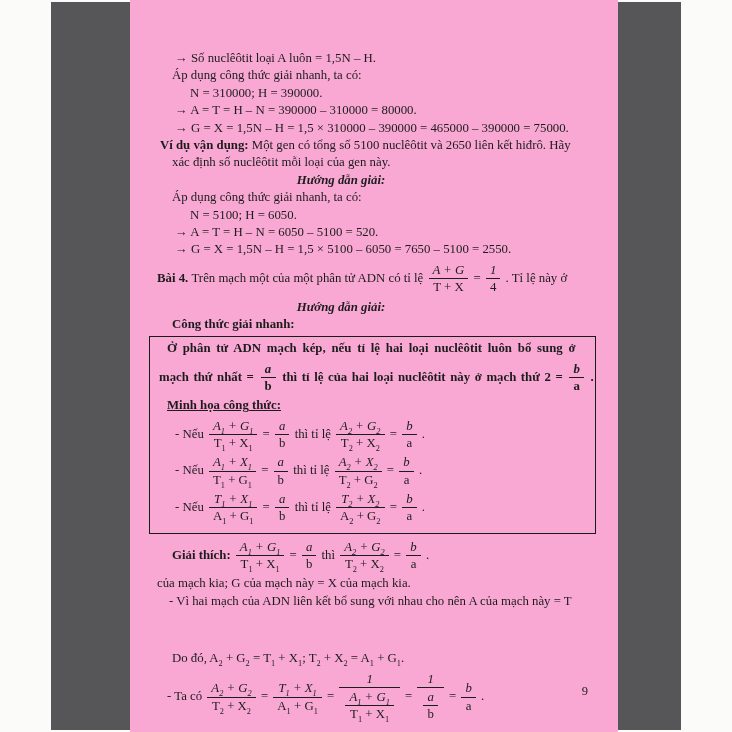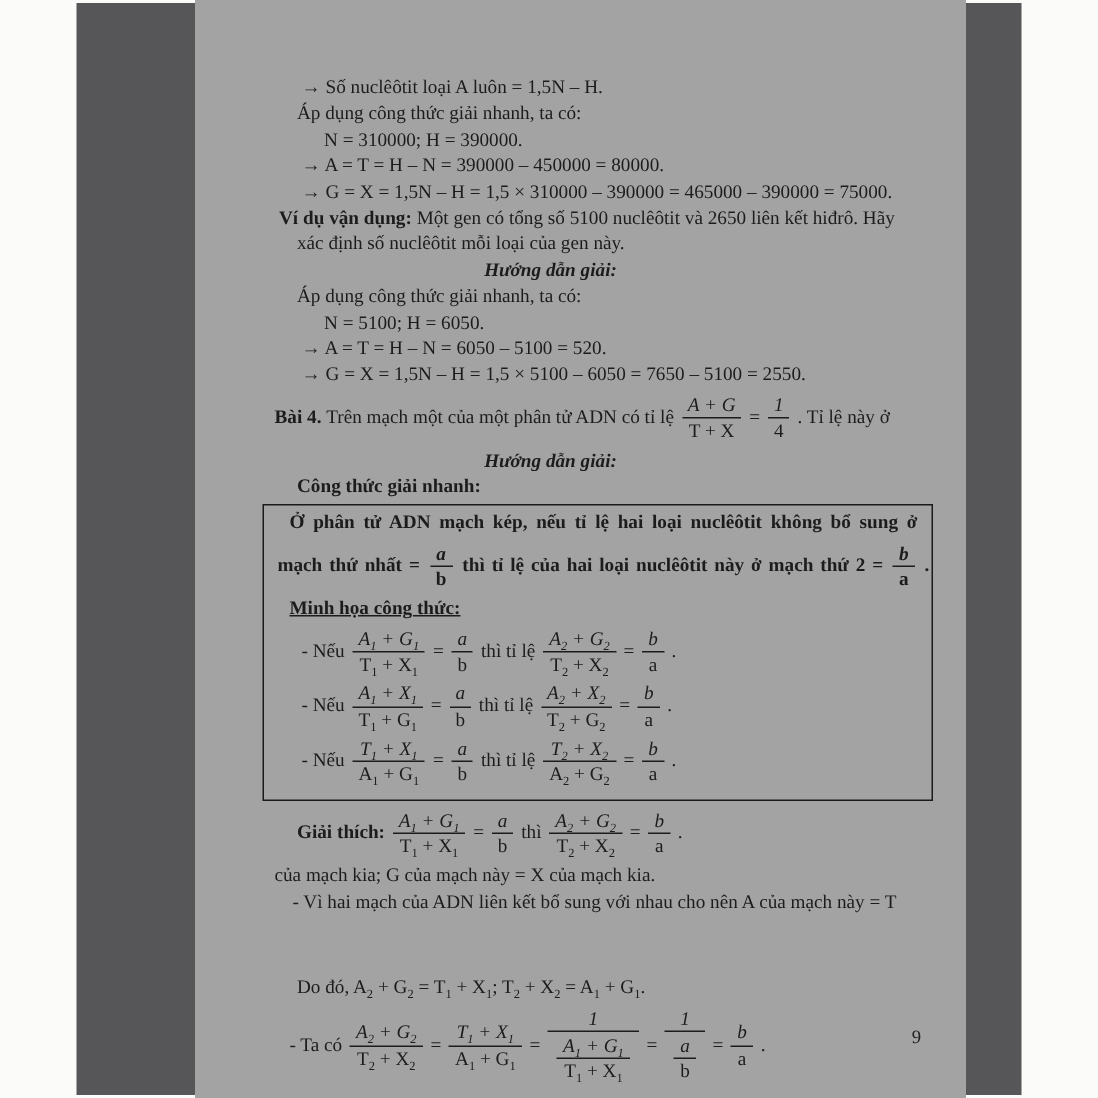--- a/index.html
+++ b/index.html
@@ -44,39 +44,39 @@
   .page-number{
     position:absolute;right:30px;top:684px;font-size:12.5px;color:#222;
   }
 </style>
 </head>
 <body>
 
 <div class="film-bar left" style="background: rgb(86, 86, 88);"></div>
 <div class="film-bar right" style="background: rgb(86, 86, 88);"></div>
 
-<div class="page" style="background: #a3a3a3; color: rgb(28, 28, 28); padding-left: 26px;">
+<div class="page" style="background: #f9a8d4; color: rgb(28, 28, 28);">
   <div class="content" id="content">
       <p class="line" style="padding-left: 18px;"><span>→ Số nuclêôtit loại A luôn = 1,5N – H.</span></p>
       <p class="line" style="padding-left: 15px;"><span>Áp dụng công thức giải nhanh, ta có:</span></p>
       <p class="line" style="padding-left: 33px;"><span>N = 310000; H = 390000.</span></p>
-      <p class="line" style="padding-left: 18px;"><span>→ A = T = H – N = 390000 – 450000 = 80000.</span></p>
+      <p class="line" style="padding-left: 18px;"><span>→ A = T = H – N = 390000 – 310000 = 80000.</span></p>
       <p class="line" style="padding-left: 18px;"><span>→ G = X = 1,5N – H = 1,5 × 310000 – 390000 = 465000 – 390000 = 75000.</span></p>
       <p class="line" style="padding-left: 3px;"><span class="b">Ví dụ vận dụng: </span><span>Một gen có tổng số 5100 nuclêôtit và 2650 liên kết hiđrô. Hãy</span></p>
       <p class="line" style="padding-left: 15px;"><span>xác định số nuclêôtit mỗi loại của gen này.</span></p>
       <p class="line center"><span>Hướng dẫn giải:</span></p>
       <p class="line" style="padding-left: 15px;"><span>Áp dụng công thức giải nhanh, ta có:</span></p>
       <p class="line" style="padding-left: 33px;"><span>N = 5100; H = 6050.</span></p>
       <p class="line" style="padding-left: 18px;"><span>→ A = T = H – N = 6050 – 5100 = 520.</span></p>
       <p class="line" style="padding-left: 18px;"><span>→ G = X = 1,5N – H = 1,5 × 5100 – 6050 = 7650 – 5100 = 2550.</span></p>
       <p class="line fr"><span class="b">Bài 4. </span><span>Trên mạch một của một phân tử ADN có tỉ lệ </span><span class="frac"><span class="num">A + G</span><span class="den">T + X</span></span><span> = </span><span class="frac"><span class="num">1</span><span class="den">4</span></span><span> . Tỉ lệ này ở</span></p>
       <p class="line center"><span>Hướng dẫn giải:</span></p>
       <p class="line" style="padding-left: 15px;"><span class="b">Công thức giải nhanh:</span></p>
       <div class="formula-box">
-        <p class="line boxp1"><span>Ở phân tử ADN mạch kép, nếu tỉ lệ hai loại nuclêôtit không bổ sung ở</span></p>
+        <p class="line boxp1"><span>Ở phân tử ADN mạch kép, nếu tỉ lệ hai loại nuclêôtit luôn bổ sung ở</span></p>
         <p class="line boxp2 fr"><span>mạch thứ nhất = </span><span class="frac"><span class="num">a</span><span class="den">b</span></span><span> thì tỉ lệ của hai loại nuclêôtit này ở mạch thứ 2 = </span><span class="frac"><span class="num">b</span><span class="den">a</span></span><span> .</span></p>
         <p class="line" style="padding-left: 8px;"><span class="b u">Minh họa công thức:</span></p>
         <p class="line fr" style="padding-left: 16px;"><span>- Nếu </span><span class="frac"><span class="num">A<sub>1</sub> + G<sub>1</sub></span><span class="den">T<sub>1</sub> + X<sub>1</sub></span></span><span> = </span><span class="frac"><span class="num">a</span><span class="den">b</span></span><span> thì tỉ lệ </span><span class="frac"><span class="num">A<sub>2</sub> + G<sub>2</sub></span><span class="den">T<sub>2</sub> + X<sub>2</sub></span></span><span> = </span><span class="frac"><span class="num">b</span><span class="den">a</span></span><span> .</span></p>
         <p class="line fr" style="padding-left: 16px;"><span>- Nếu </span><span class="frac"><span class="num">A<sub>1</sub> + X<sub>1</sub></span><span class="den">T<sub>1</sub> + G<sub>1</sub></span></span><span> = </span><span class="frac"><span class="num">a</span><span class="den">b</span></span><span> thì tỉ lệ </span><span class="frac"><span class="num">A<sub>2</sub> + X<sub>2</sub></span><span class="den">T<sub>2</sub> + G<sub>2</sub></span></span><span> = </span><span class="frac"><span class="num">b</span><span class="den">a</span></span><span> .</span></p>
         <p class="line fr" style="padding-left: 16px;"><span>- Nếu </span><span class="frac"><span class="num">T<sub>1</sub> + X<sub>1</sub></span><span class="den">A<sub>1</sub> + G<sub>1</sub></span></span><span> = </span><span class="frac"><span class="num">a</span><span class="den">b</span></span><span> thì tỉ lệ </span><span class="frac"><span class="num">T<sub>2</sub> + X<sub>2</sub></span><span class="den">A<sub>2</sub> + G<sub>2</sub></span></span><span> = </span><span class="frac"><span class="num">b</span><span class="den">a</span></span><span> .</span></p>
       </div>
       <p class="line fr" style="padding-left: 15px;"><span class="b">Giải thích: </span><span class="frac"><span class="num">A<sub>1</sub> + G<sub>1</sub></span><span class="den">T<sub>1</sub> + X<sub>1</sub></span></span><span> = </span><span class="frac"><span class="num">a</span><span class="den">b</span></span><span> thì </span><span class="frac"><span class="num">A<sub>2</sub> + G<sub>2</sub></span><span class="den">T<sub>2</sub> + X<sub>2</sub></span></span><span> = </span><span class="frac"><span class="num">b</span><span class="den">a</span></span><span> .</span></p>
       <p class="line"><span>của mạch kia; G của mạch này = X của mạch kia.</span></p>
       <p class="line" style="padding-left: 12px;"><span>- Vì hai mạch của ADN liên kết bổ sung với nhau cho nên A của mạch này = T</span></p>
       <p class="line" style="padding-left: 15px; margin-top: 40px;"><span>Do đó, A<sub>2</sub> + G<sub>2</sub> = T<sub>1</sub> + X<sub>1</sub>; T<sub>2</sub> + X<sub>2</sub> = A<sub>1</sub> + G<sub>1</sub>.</span></p>

